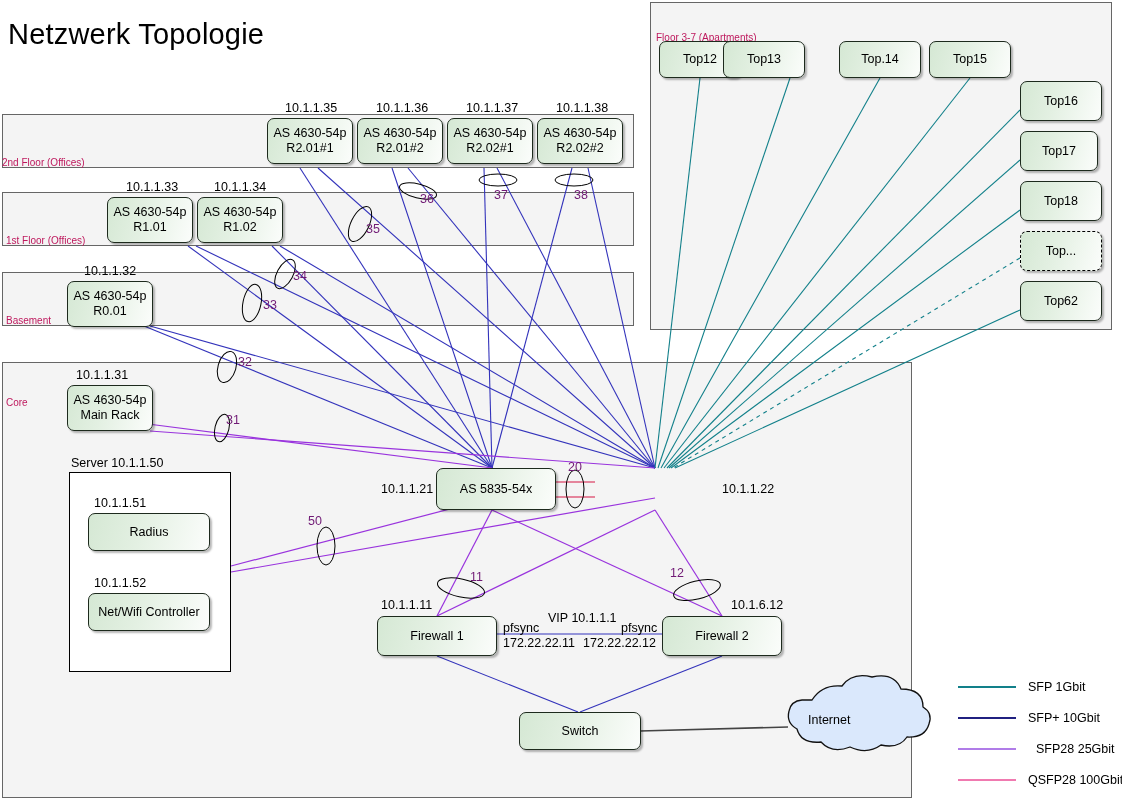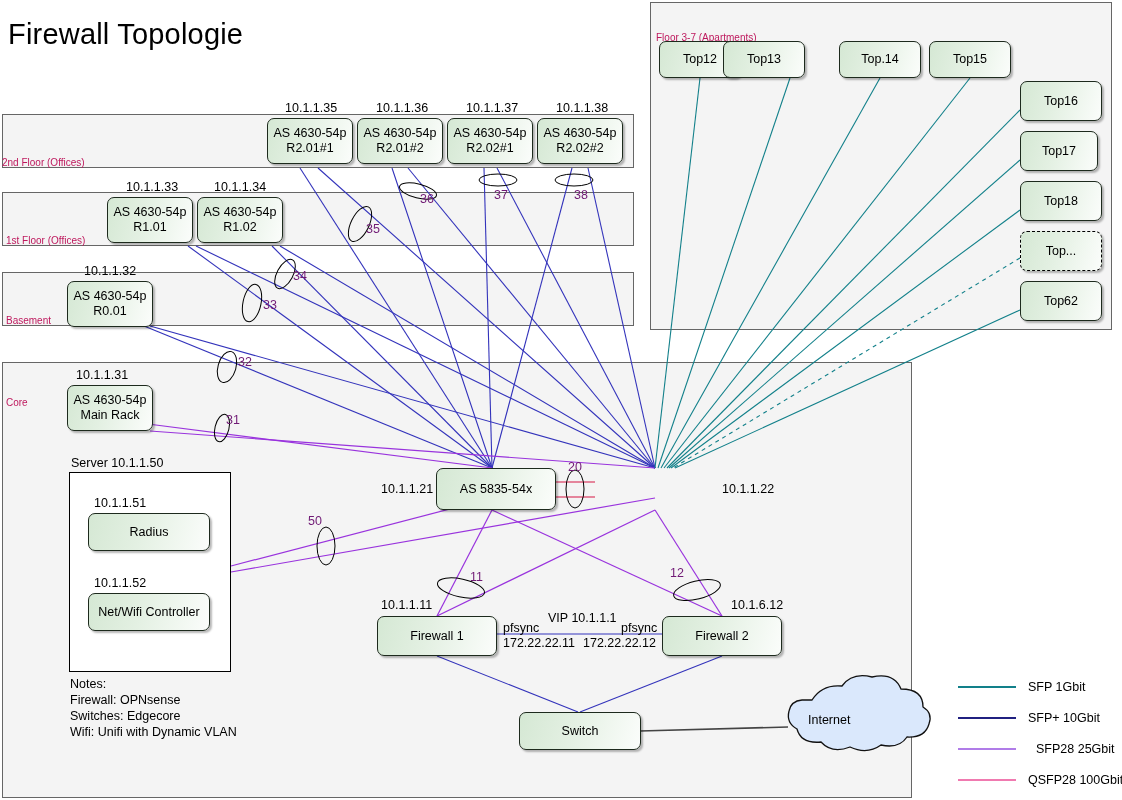--- a/index.html
+++ b/index.html
@@ -24,21 +24,21 @@
   .legend-row{position:absolute;display:flex;align-items:center;}
   .legend-line{width:58px;height:0;border-top-width:2px;border-top-style:solid;}
   .legend-label{margin-left:12px;font-size:12.5px;white-space:nowrap;}
   .elabel{position:absolute;font-size:12.5px;color:#701a75;white-space:nowrap;}
 </style>
 </head>
 <body>
 
 <div id="stage">
 
-  <div class="title">Firewall Topologie</div>
+  <div class="title">Netzwerk Topologie</div>
 
   <div class="panel" style="left:650px;top:2px;width:462px;height:328px;"></div>
   <div class="panel-label" style="left:656px;top:8px;">Floor 3-7 (Apartments)</div>
 
   <div class="panel" style="left:2px;top:114px;width:632px;height:54px;"></div>
   <div class="panel-label" style="left:2px;top:133px;">2nd Floor (Offices)</div>
 
   <div class="panel" style="left:2px;top:192px;width:632px;height:54px;"></div>
   <div class="panel-label" style="left:6px;top:211px;">1st Floor (Offices)</div>
 
@@ -255,24 +255,20 @@
   <div class="ip" style="left:94px;top:496px;">10.1.1.51</div>
   <div class="node" style="left:88px;top:513px;width:122px;height:38px;">
     <span>Radius</span>
   </div>
 
   <div class="ip" style="left:94px;top:576px;">10.1.1.52</div>
   <div class="node" style="left:88px;top:593px;width:122px;height:38px;">
     <span>Net/Wifi Controller</span>
   </div>
 
-  <div class="notes" style="left:70px;top:676px;">Notes:
-Firewall: OPNsense
-Switches: Edgecore
-Wifi: Unifi with Dynamic VLAN</div>
 
   <div class="elabel" style="left:226px;top:413px;">31</div>
   <div class="elabel" style="left:238px;top:355px;">32</div>
   <div class="elabel" style="left:263px;top:298px;">33</div>
   <div class="elabel" style="left:293px;top:269px;">34</div>
   <div class="elabel" style="left:366px;top:222px;">35</div>
   <div class="elabel" style="left:420px;top:192px;">36</div>
   <div class="elabel" style="left:494px;top:188px;">37</div>
   <div class="elabel" style="left:574px;top:188px;">38</div>
   <div class="elabel" style="left:568px;top:460px;">20</div>

